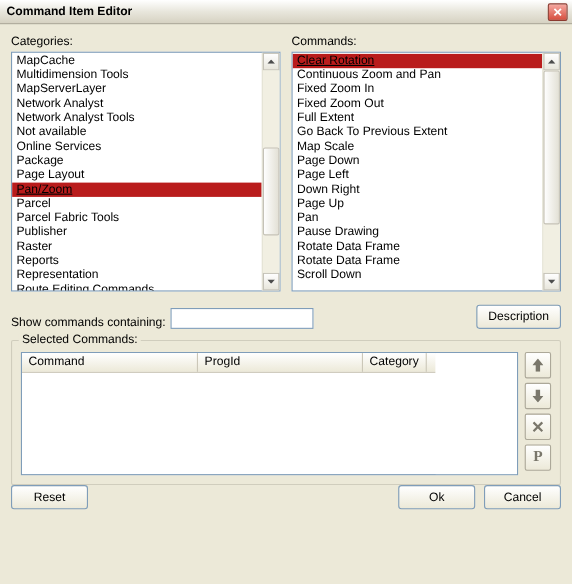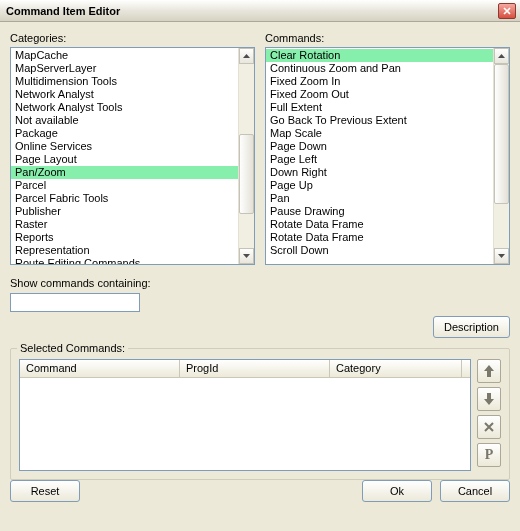--- a/index.html
+++ b/index.html
@@ -60,22 +60,23 @@
   }
   .list-item {
     padding: 0 4px;
     line-height: 13px;
     height: 13px;
     white-space: nowrap;
     cursor: default;
     color: #000;
   }
   .list-item.selected {
-    background: #86efac;
+    background: #b91c1c;
     color: #000;
+    text-decoration: underline;
   }
   .fake-scrollbar {
     width: 16px;
     background: #f1efe2;
     border-left: 1px solid #e3e1d4;
     display: flex;
     flex-direction: column;
     align-items: stretch;
   }
   .sb-btn {
@@ -90,24 +91,23 @@
   .sb-track { flex: 1; position: relative; background: #f1efe2; }
   .sb-thumb {
     position: absolute;
     left: 0; right: 0;
     background: linear-gradient(to right, #fefefe, #e3e1d6);
     border: 1px solid #c5c2b8;
     border-radius: 2px;
   }
   .filter-row {
     display: flex;
-    align-items: flex-start;
+    align-items: flex-end;
     margin-top: 12px;
     gap: 4px;
-    flex-direction: column;
   }
   .filter-label { white-space: nowrap; }
   .filter-input {
     width: 130px;
     height: 19px;
     border: 1px solid #7f9db9;
     background: #fff;
     padding: 1px 3px;
     font: inherit;
   }
@@ -137,21 +137,20 @@
     background: #ece9d8;
     padding: 0 3px;
   }
   .sel-row { display: flex; gap: 6px; }
   .table-wrap {
     flex: 1;
     border: 1px solid #7f9db9;
     background: #fff;
     height: 112px;
     display: flex;
-    flex-direction: column;
   }
   .table-header {
     display: flex;
     background: linear-gradient(to bottom, #ffffff, #ece9d8);
     border-bottom: 1px solid #cbc7b8;
     height: 18px;
   }
   .th {
     border-right: 1px solid #cbc7b8;
     padding: 2px 6px;
@@ -199,27 +198,27 @@
 </div>
 
 <div class="content">
 
   <div class="lists-row">
     <div class="list-col">
       <div class="list-label">Categories:</div>
       <div class="listbox">
         <div class="list-inner" id="categories-list">
             <div class="list-item">MapCache</div>
+            <div class="list-item">Multidimension Tools</div>
             <div class="list-item">MapServerLayer</div>
-            <div class="list-item">Multidimension Tools</div>
             <div class="list-item">Network Analyst</div>
             <div class="list-item">Network Analyst Tools</div>
             <div class="list-item">Not available</div>
+            <div class="list-item">Online Services</div>
             <div class="list-item">Package</div>
-            <div class="list-item">Online Services</div>
             <div class="list-item">Page Layout</div>
             <div class="list-item selected">Pan/Zoom</div>
             <div class="list-item">Parcel</div>
             <div class="list-item">Parcel Fabric Tools</div>
             <div class="list-item">Publisher</div>
             <div class="list-item">Raster</div>
             <div class="list-item">Reports</div>
             <div class="list-item">Representation</div>
             <div class="list-item">Route Editing Commands</div>
           </div>

